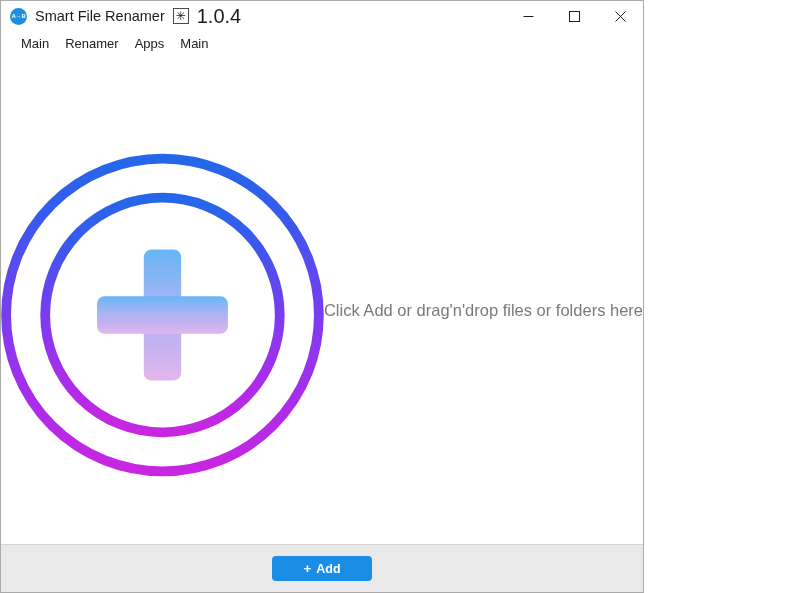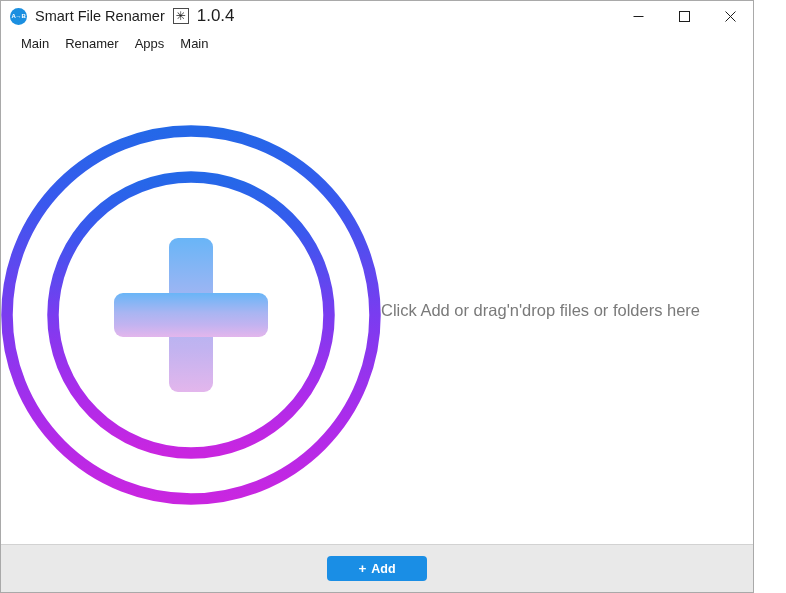--- a/index.html
+++ b/index.html
@@ -10,21 +10,21 @@
     width: 786px;
     height: 593px;
     overflow: hidden;
     background: #ffffff;
     font-family: "Liberation Sans", sans-serif;
     -webkit-font-smoothing: antialiased;
   }
 
   #app-window {
     position: relative;
-    width: 754px;
+    width: 644px;
     height: 593px;
     box-sizing: border-box;
     border: 1px solid #a9a9a9;
     background: #ffffff;
     display: flex;
     flex-direction: column;
   }
 
   
   #title-bar {
@@ -66,21 +66,21 @@
     height: 16px;
     box-sizing: border-box;
     border: 1px solid #4a4a4a;
     font-size: 12px;
     line-height: 1;
     color: #1d1d1d;
     padding-bottom: 1px;
   }
   #title-version {
     margin-left: 8px;
-    font-size: 17px;
+    font-size: 20px;
     color: #1d1d1d;
   }
   #window-controls {
     margin-left: auto;
     display: flex;
     height: 30px;
   }
   .win-btn {
     width: 46px;
     height: 30px;

